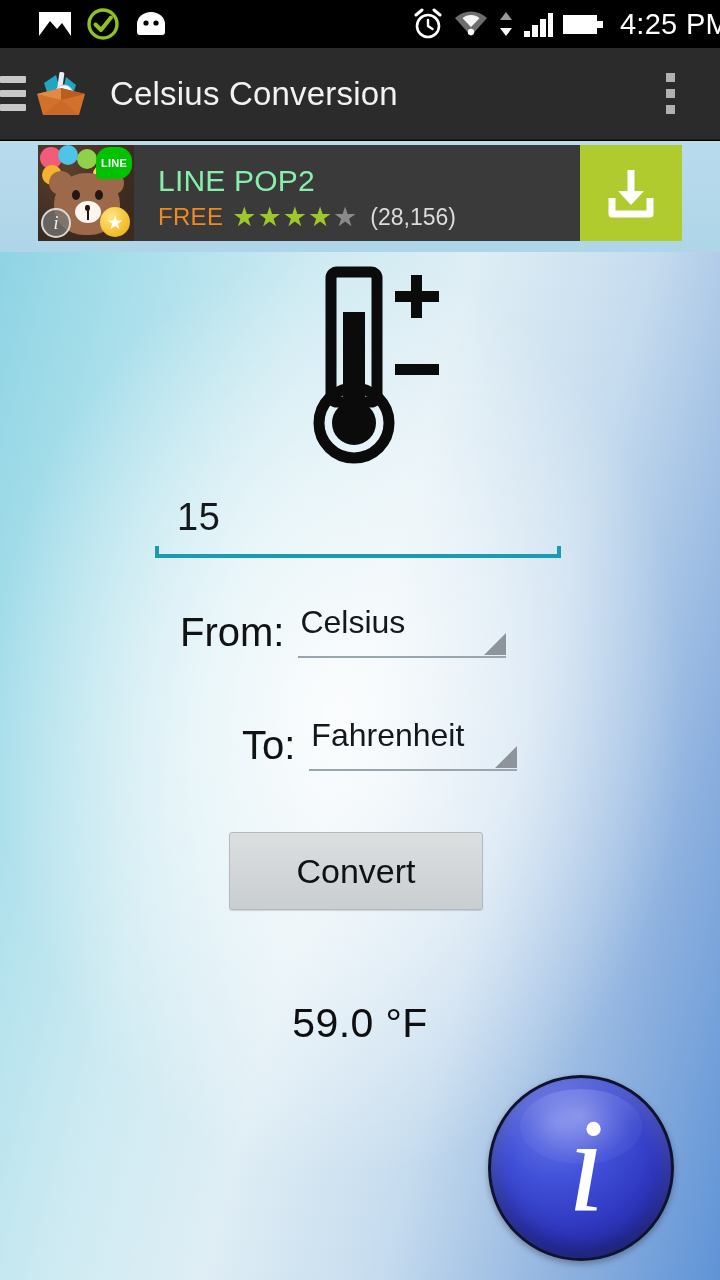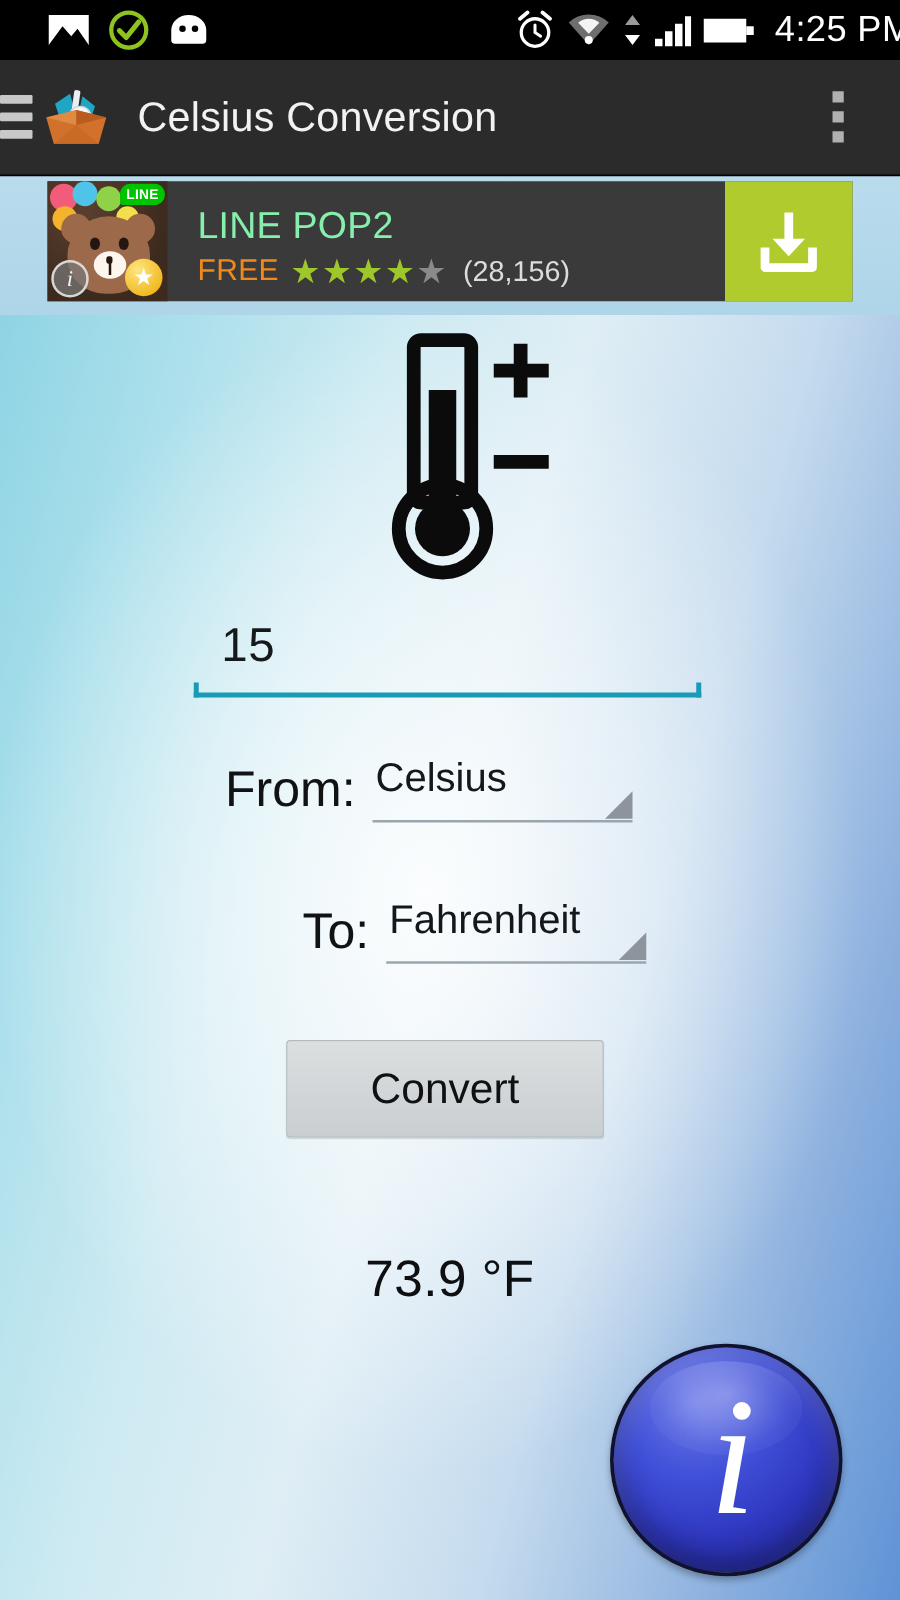--- a/index.html
+++ b/index.html
@@ -175,21 +175,21 @@
     position: absolute; left: 47px; top: 60px;
     width: 5px; height: 6px; border-radius: 40%;
     background: #241610;
   }
   #bear-mouth {
     position: absolute; left: 49px; top: 65px;
     width: 2px; height: 10px; background: #241610;
   }
   #line-badge {
     position: absolute; right: 2px; top: 2px;
-    width: 36px; height: 17px;
+    width: 36px; height: 32px;
     background: #00c300;
     border-radius: 14px 14px 14px 4px;
     color: #fff;
     font-size: 11px;
     font-weight: bold;
     display: flex;
     align-items: center;
     justify-content: center;
     letter-spacing: 0.2px;
   }
@@ -590,21 +590,21 @@
     <div class="row" id="row-to">
       <span class="row-label">To:</span>
       <div class="spinner">
         <span class="spinner-value">Fahrenheit</span>
         <span class="spinner-arrow"></span>
       </div>
     </div>
 
     <div id="convert-button">Convert</div>
 
-    <div id="result-text">73.9 °F</div>
+    <div id="result-text">59.0 °F</div>
 
     <div id="info-fab">
       <span id="info-fab-gloss"></span>
       <span id="info-fab-glyph">i</span>
     </div>
 
   </div>
 </div>
 
 </body></html>

